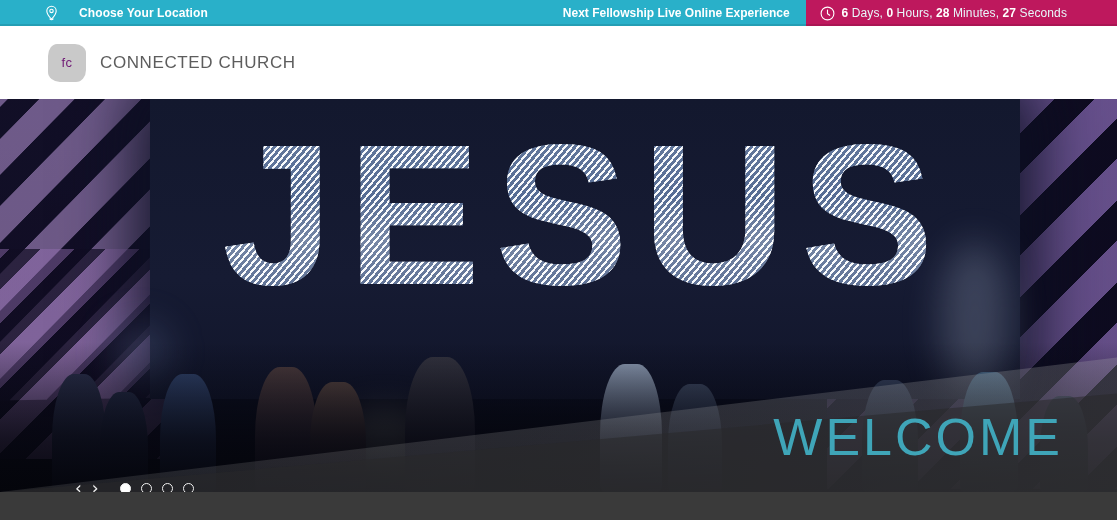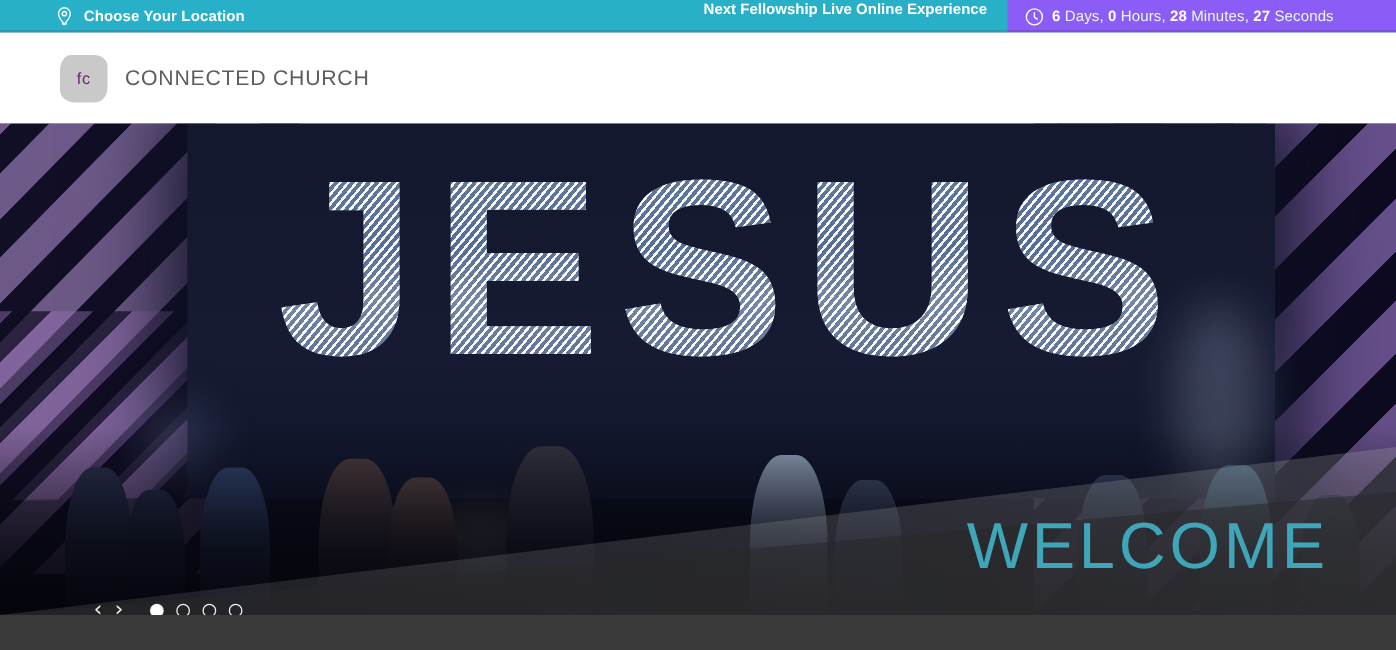--- a/index.html
+++ b/index.html
@@ -18,50 +18,50 @@
     display:flex;
     align-items:center;
     overflow:hidden;
   }
   .topbar::after{
     content:"";
     position:absolute;left:0;right:0;bottom:0;height:2px;
     background:rgba(0,0,0,.10);
   }
   .loc {
-    display:flex; align-items:center; gap:8px;
+    display:flex; align-items:center; gap:20px;
     margin-left:44px;
     height:100%;
     cursor:pointer;
   }
   .loc-label {
     color:#ffffff;
     font-size:12px;
     font-weight:bold;
     letter-spacing:.1px;
   }
   .pin-icon svg { display:block; }
 
   .topbar-right {
     margin-left:auto;
     display:flex;
     align-items:stretch;
     height:100%;
   }
   .next-live {
-    display:flex;align-items:flex-start;
+    display:flex;align-items:center;
     padding:0 16px 0 14px;
     color:#ffffff;
     font-size:12px;
     font-weight:bold;
     cursor:pointer;
   }
   .countdown {
     display:flex;align-items:center;gap:7px;
-    background:#8b5cf6;
+    background:#be185d;
     padding:0 50px 0 14px;
     color:#ffffff;
     font-size:12px;
   }
   .clock-icon svg{display:block;}
   .cd-text { white-space:nowrap; letter-spacing:.1px; }
   .cd-text b { font-weight:bold; color:#ffffff; }
   .cd-text span { color:#e8f8fb; font-weight:normal;}
 
   

